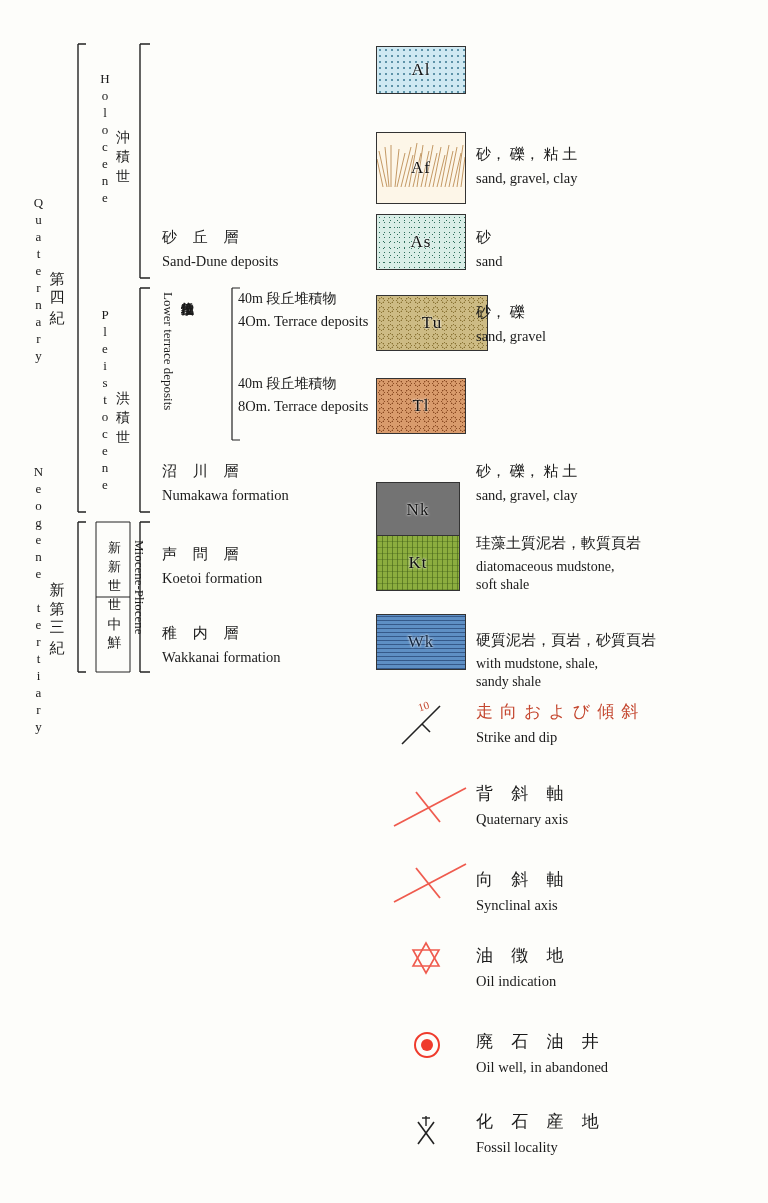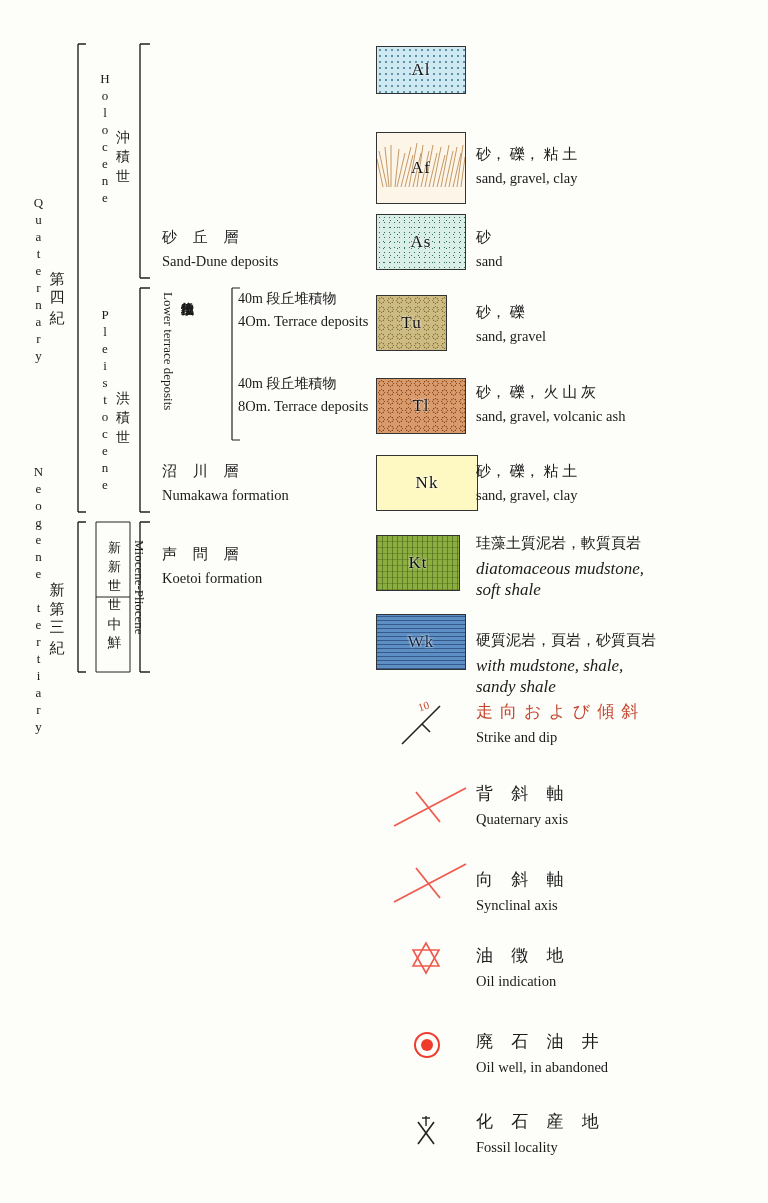--- a/index.html
+++ b/index.html
@@ -50,21 +50,21 @@
     display:flex;align-items:center;justify-content:center;
     font-size:17px;font-family:"Liberation Serif",serif;color:#111;
     letter-spacing:1px;
     text-shadow:0 0 2px rgba(255,255,255,.85),0 0 3px rgba(255,255,255,.7);
   }
 
   
   .desc{position:absolute;}
   .desc-jp{font-size:15px;white-space:nowrap;}
   .desc-en{font-size:14.5px;white-space:nowrap;}
-  .desc-en2{font-size:17px;line-height:1.25;font-style:italic;}
+  .desc-en2{font-size:14px;line-height:1.25;}
 
   
   .symrow{position:absolute;}
   .sym-jp{font-size:17px;letter-spacing:7px;white-space:nowrap;}
   .sym-en{font-size:14.5px;white-space:nowrap;}
 </style>
 </head>
 <body>
 
 <div class="sheet">
@@ -175,49 +175,45 @@
   </div>
   <div class="desc" style="left:476px;top:228px;">
     <div class="desc-jp">砂</div>
     <div class="desc-en" style="margin-top:6px;">sand</div>
   </div>
 
   <div class="unit" style="left:238px;top:290px;">
     <div class="unit-jp-tight">40m 段丘堆積物</div>
     <div class="unit-en" style="margin-top:5px;line-height:1.2;width:120px;">4Om. Terrace deposits</div>
   </div>
-  <div class="swatch" style="left:376px;top:295px;width:71px;height:56px;background:#cdbb84;
+  <div class="swatch" style="left:376px;top:295px;width:112px;height:56px;background:#cdbb84;
        background-image:radial-gradient(circle at 50% 50%, transparent 2.2px, #8a7334 2.3px, #8a7334 3px, transparent 3.1px);
        background-size:9px 9px;">
     <span class="sym">Tu</span>
   </div>
   <div class="desc" style="left:476px;top:303px;">
     <div class="desc-jp">砂， 礫</div>
     <div class="desc-en" style="margin-top:6px;">sand, gravel</div>
   </div>
 
   <div class="unit" style="left:238px;top:375px;">
     <div class="unit-jp-tight">40m 段丘堆積物</div>
     <div class="unit-en" style="margin-top:5px;line-height:1.2;width:120px;">8Om. Terrace deposits</div>
   </div>
   <div class="swatch" style="left:376px;top:378px;width:90px;height:56px;background:#d99b6c;
        background-image:radial-gradient(circle at 50% 50%, transparent 2.2px, #8a4a22 2.3px, #8a4a22 3px, transparent 3.1px);
        background-size:9px 9px;">
     <span class="sym">Tl</span>
   </div>
-  <div class="desc" style="left:476px;top:383px;">
-    <div class="desc-jp">砂， 礫， 火 山 灰</div>
-    <div class="desc-en" style="margin-top:6px;">sand, gravel, volcanic ash</div>
-  </div>
 
   <div class="unit" style="left:162px;top:462px;">
     <div class="unit-jp">沼 川 層</div>
     <div class="unit-en" style="margin-top:6px;">Numakawa formation</div>
   </div>
-  <div class="swatch" style="left:376px;top:455px;width:102px;height:56px;background:#fef9c3;">
+  <div class="swatch" style="left:376px;top:482px;width:84px;height:56px;background:#737373;">
     <span class="sym">Nk</span>
   </div>
   <div class="desc" style="left:476px;top:462px;">
     <div class="desc-jp">砂， 礫， 粘 土</div>
     <div class="desc-en" style="margin-top:6px;">sand, gravel, clay</div>
   </div>
 
   <div class="unit" style="left:162px;top:545px;">
     <div class="unit-jp">声 問 層</div>
     <div class="unit-en" style="margin-top:6px;">Koetoi formation</div>
@@ -226,20 +222,24 @@
        background-image:repeating-linear-gradient(90deg, rgba(60,90,20,.55) 0 1px, transparent 1px 5px),
                         repeating-linear-gradient(0deg, rgba(60,90,20,.35) 0 1px, transparent 1px 6px);">
     <span class="sym">Kt</span>
   </div>
   <div class="desc" style="left:476px;top:534px;">
     <div class="desc-jp">珪藻土質泥岩，軟質頁岩</div>
     <div class="desc-en2" style="margin-top:5px;white-space:pre-line;">diatomaceous mudstone,
 soft shale</div>
   </div>
 
+  <div class="unit" style="left:162px;top:624px;">
+    <div class="unit-jp">稚 内 層</div>
+    <div class="unit-en" style="margin-top:6px;">Wakkanai formation</div>
+  </div>
   <div class="swatch" style="left:376px;top:614px;width:90px;height:56px;background:#5e8fc4;
        background-image:repeating-linear-gradient(0deg, rgba(20,45,90,.55) 0 1px, transparent 1px 4px);">
     <span class="sym" style="color:#10243f;">Wk</span>
   </div>
   <div class="desc" style="left:476px;top:631px;">
     <div class="desc-jp">硬質泥岩，頁岩，砂質頁岩</div>
     <div class="desc-en2" style="margin-top:5px;white-space:pre-line;">with mudstone, shale,
 sandy shale</div>
   </div>
 

